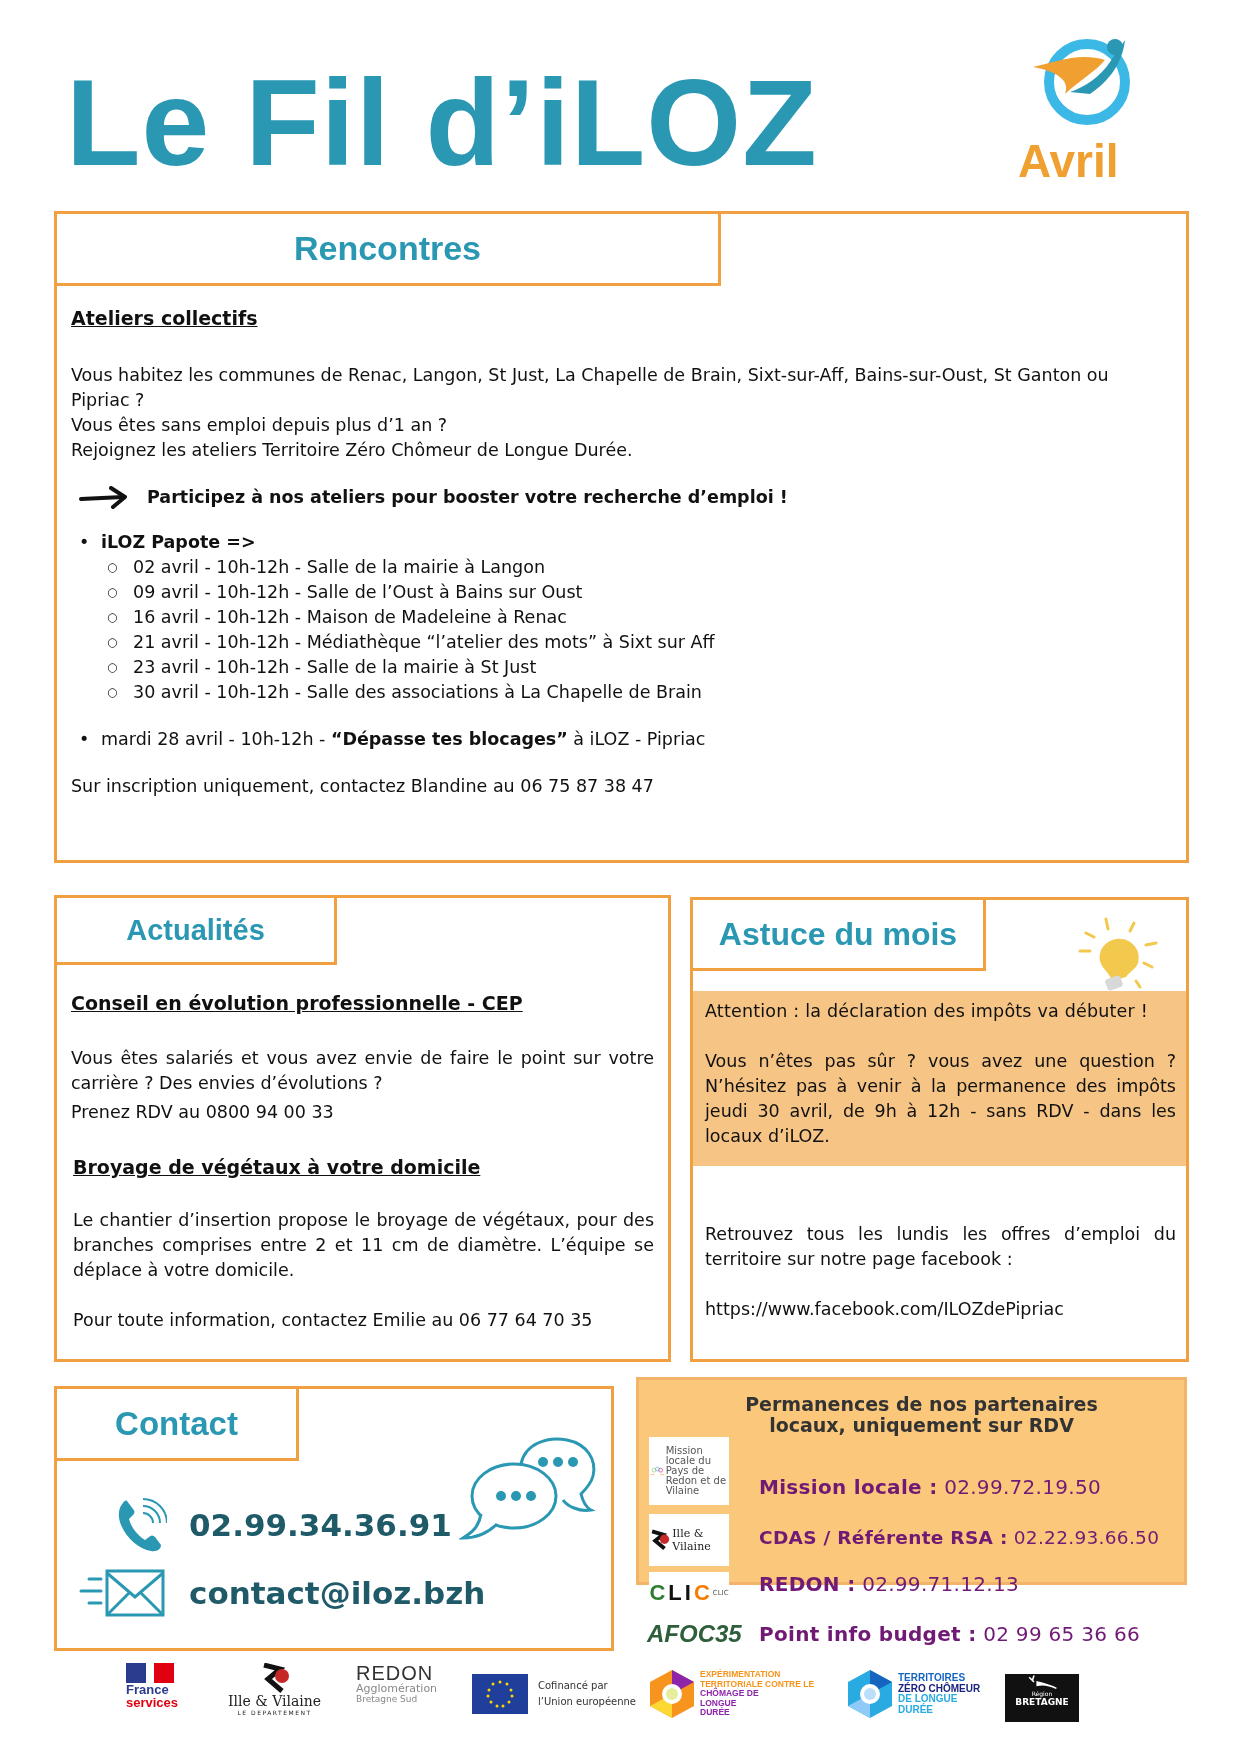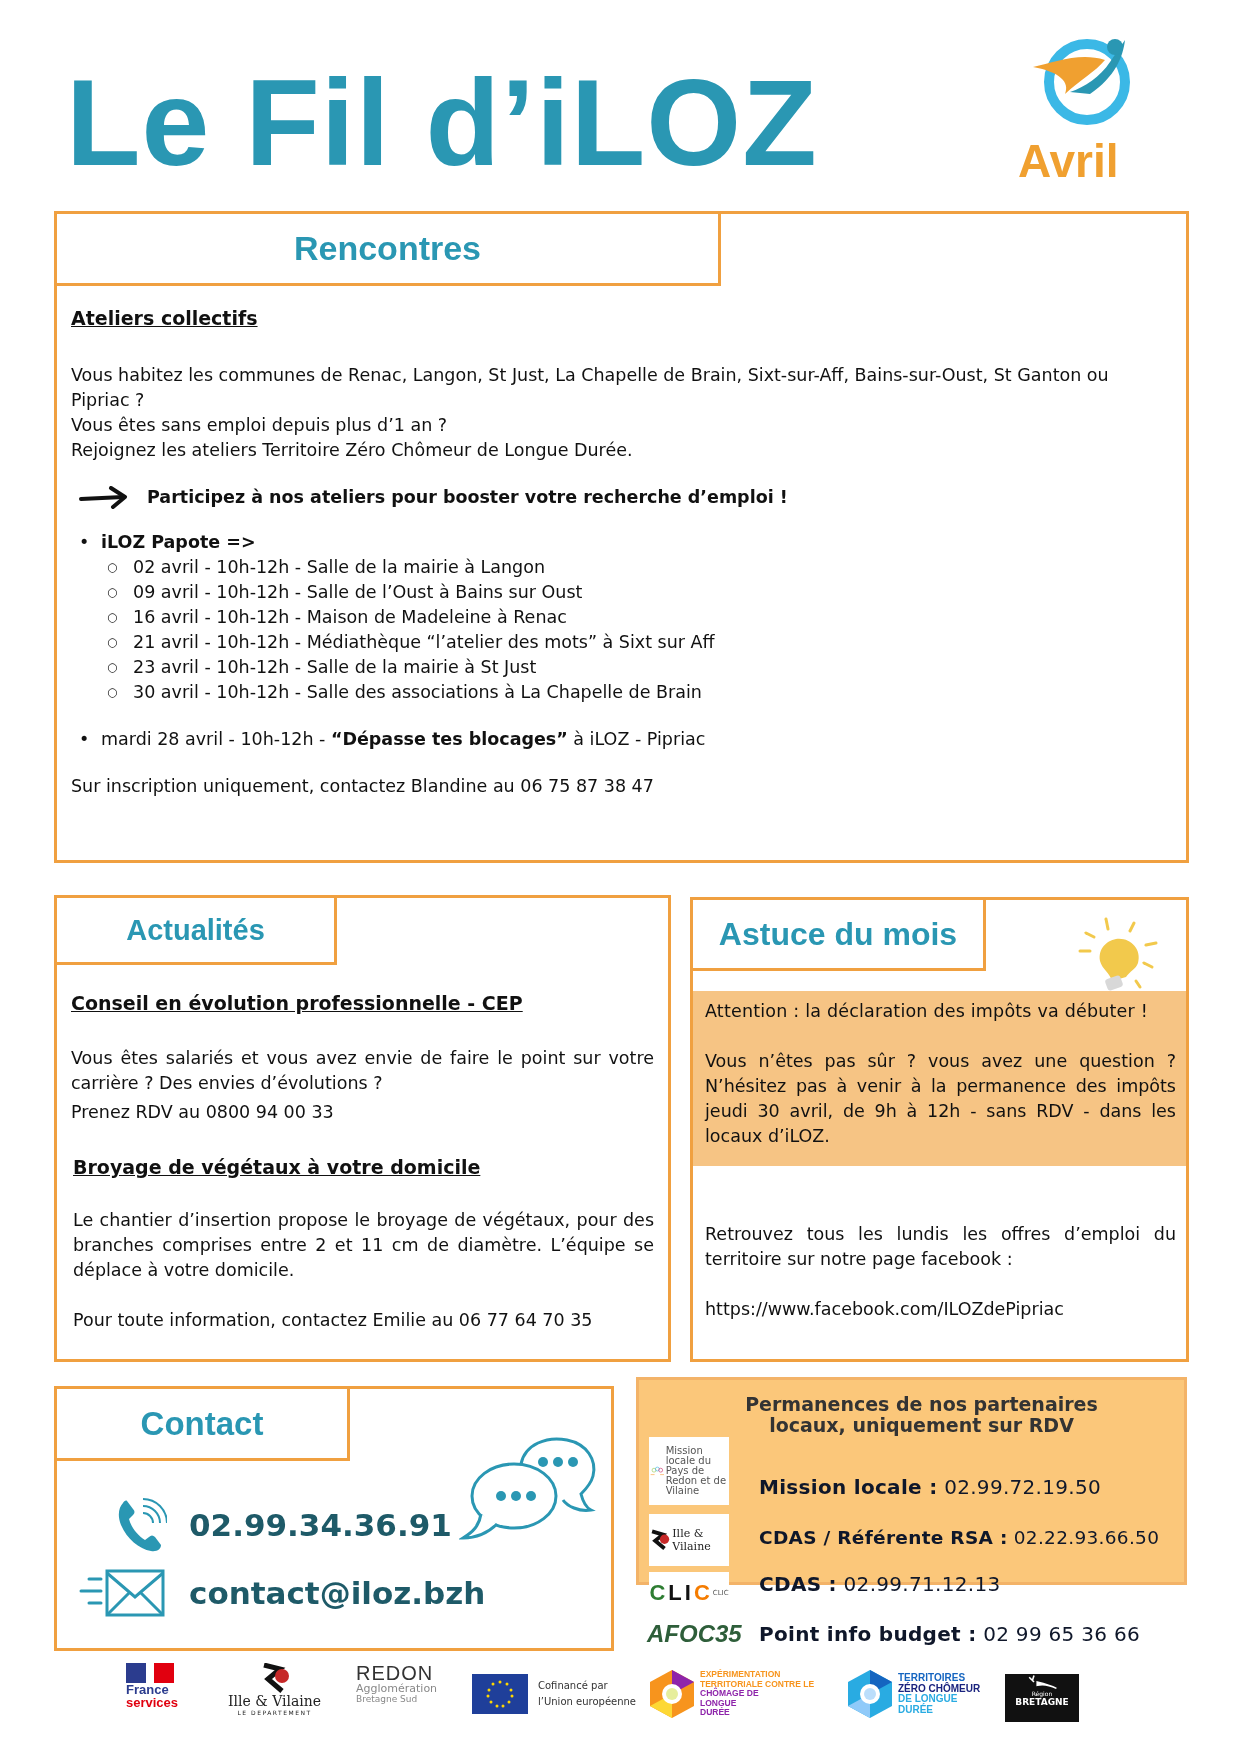--- a/index.html
+++ b/index.html
@@ -48,27 +48,27 @@
 
   
   #astuce { left: 690px; top: 897px; width: 499px; height: 465px; }
   #astuce .hdr { width: 296px; height: 74px; font-size: 32px; }
   #astuce .band { position: absolute; left: 0; right: 0; top: 91px; height: 175px; background: #F6C484; padding: 8px 10px 0 12px; }
   #astuce .lower { position: absolute; left: 12px; right: 10px; top: 322px; }
   #astuce .bulb { position: absolute; right: 22px; top: 15px; width: 88px; height: 80px; }
 
   
   #contact { left: 54px; top: 1386px; width: 560px; height: 265px; }
-  #contact .hdr { width: 296px; height: 75px; font-size: 33px; }
+  #contact .hdr { width: 245px; height: 75px; font-size: 33px; }
   .contact-line { position: absolute; display: flex; align-items: center; font-family: "DejaVu Sans", sans-serif; font-weight: bold; color: #1E5A68; font-size: 31px; }
 
   
   #perm { left: 636px; top: 1377px; width: 551px; height: 208px; background: #FBC77A; border: 3px solid #F3B368; }
   #perm .ptitle { position: absolute; left: 80px; right: 60px; top: 14px; text-align: center; font-weight: bold; font-size: 19px; line-height: 21px; color: #333; }
-  .prow { position: absolute; left: 120px; font-size: 20px; color: #0f172a; letter-spacing: 0.3px; }
+  .prow { position: absolute; left: 120px; font-size: 20px; color: #701a75; letter-spacing: 0.3px; }
   .plogo { position: absolute; left: 10px; width: 80px; background: #fff; display: flex; align-items: center; justify-content: center; flex-direction: row; font-size: 9px; color: #555; }
 
   
   .flogo { position: absolute; top: 1663px; height: 62px; display: flex; align-items: center; }
 </style>
 </head>
 <body>
 
 <div class="abs title">Le Fil d’iLOZ</div>
 <svg class="abs logo" style="left:1025px;top:32px;width:120px;height:100px" viewBox="0 0 120 100">
@@ -216,21 +216,21 @@
       <circle cx="20" cy="12" r="6" fill="#C62828"></circle>
     </svg>
     <span style="font-family:'DejaVu Serif',serif;font-size:11px;color:#222">Ille &amp; Vilaine</span>
   </div>
   <div class="prow" style="top:147px;font-size:18.5px"><b>CDAS / Référente RSA :</b><span> 02.22.93.66.50</span></div>
 
   <div class="plogo" style="top:192px;height:42px">
     <span style="font-family:'Liberation Sans',sans-serif;font-weight:bold;font-size:22px;letter-spacing:3px;line-height:22px"><span style="color:#2E7D32">C</span><span style="color:#111">LI</span><span style="color:#F57C00">C</span></span>
     <span style="font-size:7px;line-height:8px">CLIC</span>
   </div>
-  <div class="prow" style="top:192px"><b>CDAS :</b><span> 02.99.71.12.13</span></div>
+  <div class="prow" style="top:192px"><b>REDON :</b><span> 02.99.71.12.13</span></div>
 
   <div class="plogo" style="top:238px;height:32px;background:transparent;left:8px;width:90px;flex-direction:row;justify-content:flex-start">
     <span style="font-family:'Liberation Sans',sans-serif;font-weight:bold;font-style:italic;font-size:24px;color:#2E5E3A;line-height:26px">AFOC35</span>
   </div>
   <div class="prow" style="top:242px"><b>Point info budget :</b><span> 02 99 65 36 66</span></div>
 </section>
 
 <div class="flogo" style="left:126px;flex-direction:column;align-items:flex-start">
   <svg width="48" height="20" viewBox="0 0 48 20">
     <rect x="0" y="0" width="20" height="20" fill="#2B3C8E"></rect>

